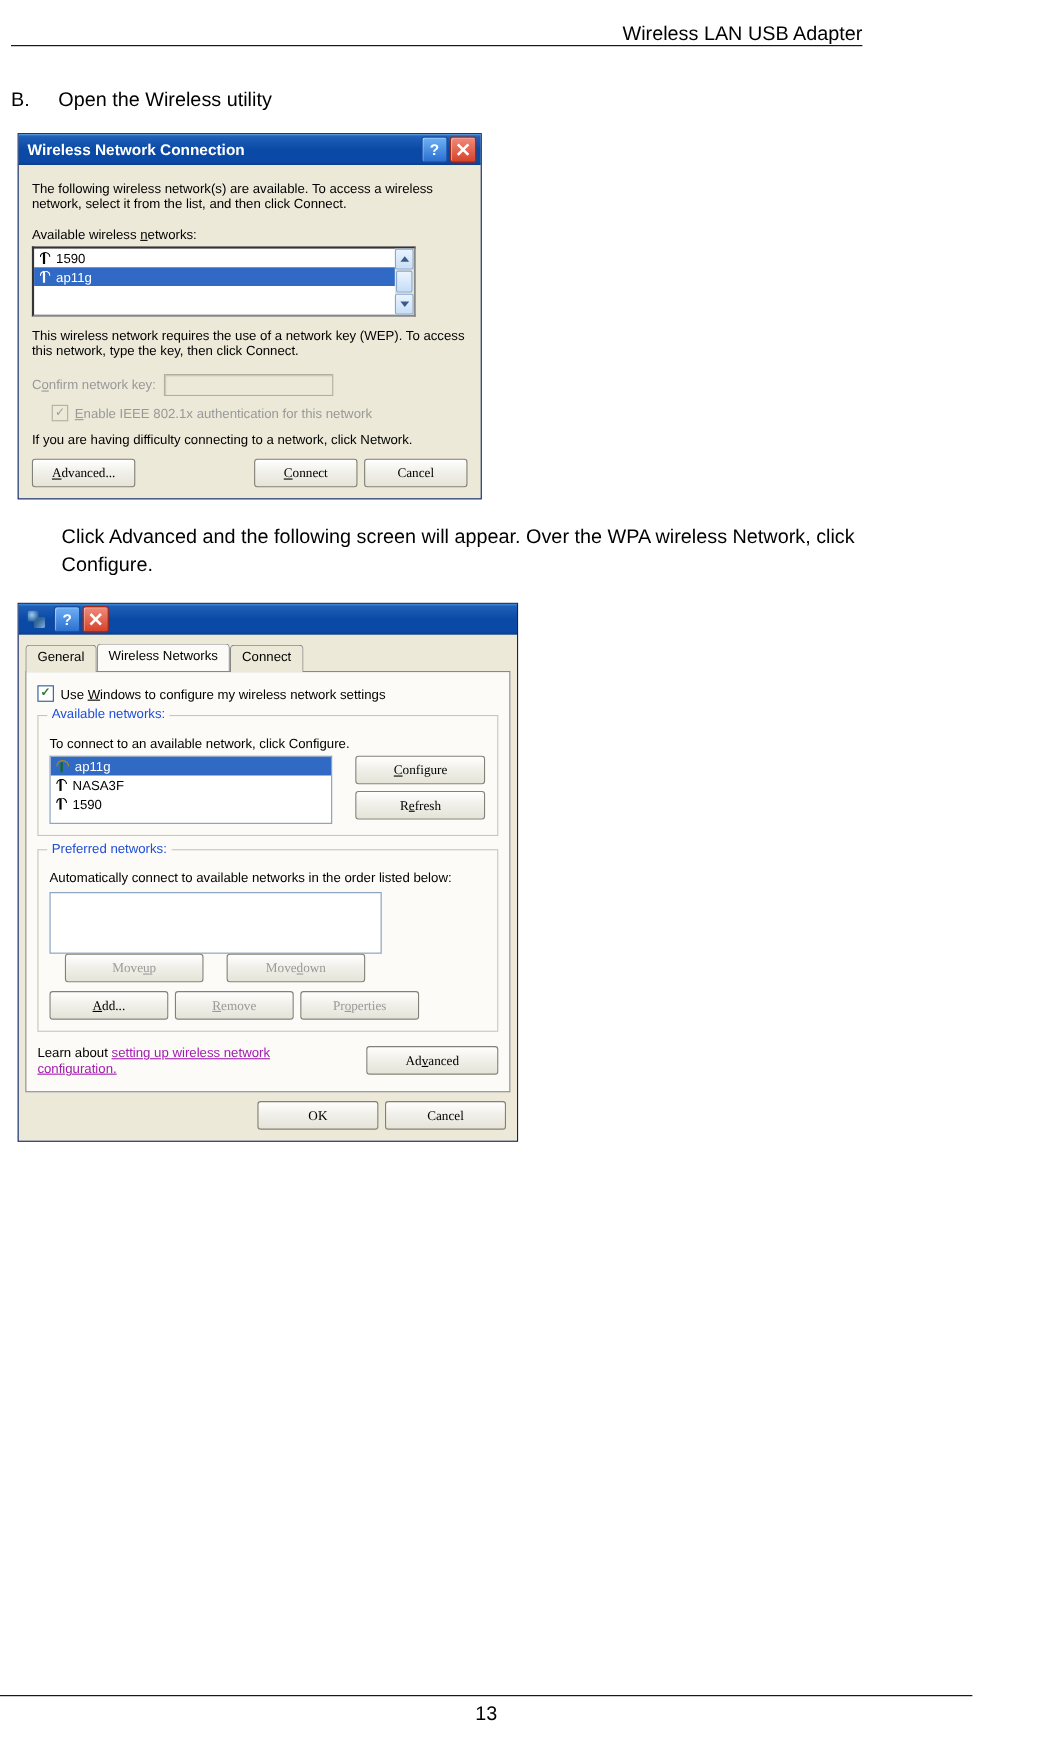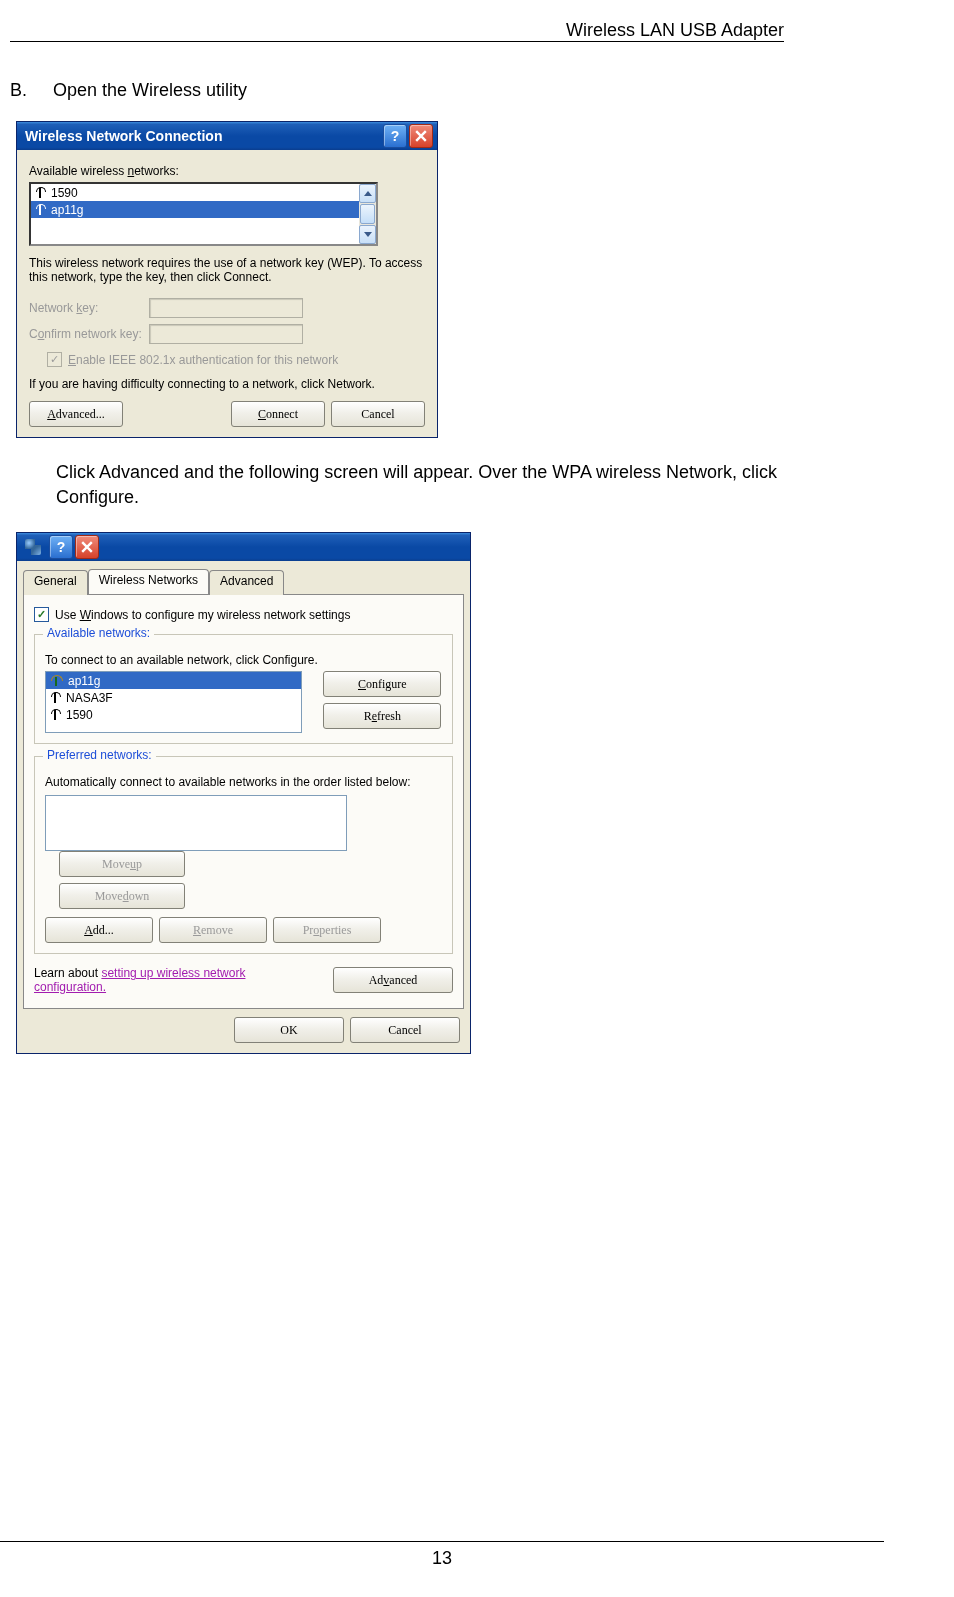--- a/index.html
+++ b/index.html
@@ -231,21 +231,21 @@
   }
   .open-antenna::before{content:"";position:absolute;left:5px;top:2px;width:2px;height:9px;background:#166a1a;}
   .open-antenna::after{content:"";position:absolute;left:1px;top:0;width:10px;height:5px;border:1px solid #b48a1a;border-bottom:none;border-radius:7px 7px 0 0;}
   .side-btns { display:inline-flex; flex-direction:column; gap:6px; margin-left: 18px; vertical-align: top;}
   .side-btns .xp-btn { min-width: 88px; }
   .pref-list {
     width: 300px; height: 54px;
     background:#fff; border:1px solid #7f9db9;
     display:inline-block; vertical-align: top;
   }
-  .movebtns { display:inline-flex;flex-direction:column;gap:6px;margin-left:14px;vertical-align:top;align-items:flex-end;}
+  .movebtns { display:inline-flex;gap:21px;margin-left:14px;vertical-align:top;align-items:flex-end;}
   .movebtns .xp-btn { min-width: 96px; }
   .pref-actions { margin-top: 8px; display:flex; gap:6px; }
   .pref-actions .xp-btn { min-width: 78px; }
   .learn { margin-top: 12px; display:flex; align-items:flex-start; justify-content:space-between; }
   .link { color:#a21caf; text-decoration: underline; }
   .okrow { display:flex; justify-content:flex-end; gap:6px; padding: 0 10px 10px; }
   .und { text-decoration: underline; }
 </style>
 </head>
 <body>
@@ -262,20 +262,21 @@
     <div class="titlebar">
       <span class="title">Wireless Network Connection</span>
       <span class="tb-btn tb-help">?</span>
       <span class="tb-btn tb-close">
         <svg viewBox="0 0 10 10">
             <path d="M1 1 L9 9 M9 1 L1 9" stroke="#fff" stroke-width="2"></path>
           </svg>
       </span>
     </div>
     <div class="d1-body">
+      <div style="margin-bottom:14px;">The following wireless network(s) are available. To access a wireless network, select it from the list, and then click Connect.</div>
       <div>Available wireless <span class="und">n</span>etworks:</div>
 
       <div class="listbox">
         <div class="list-content">
           <div class="list-item">
             <span class="antenna-icon"></span>
             <span>1590</span>
           </div>
           <div class="list-item selected">
             <span class="antenna-icon" style="filter:invert(1);"></span>
@@ -289,24 +290,20 @@
           <div class="sb-thumb"></div>
           <div class="sb-btn">
               <div class="arrow down"></div>
             </div>
         </div>
       </div>
 
       <div style="margin-bottom:12px;">This wireless network requires the use of a network key (WEP). To access this network, type the key, then click Connect.</div>
 
       <div class="formrow">
-        <label class="disabled">Network <span class="und">k</span>ey:</label>
-        <div class="disabled-input"></div>
-      </div>
-      <div class="formrow">
         <label class="disabled">C<span class="und">o</span>nfirm network key:</label>
         <div class="disabled-input"></div>
       </div>
 
       <div class="checkbox-row">
         <span class="cb">✓</span>
         <span class="disabled"><span class="und">E</span>nable IEEE 802.1x authentication for this network</span>
       </div>
 
       <div>If you are having difficulty connecting to a network, click Network.</div>
@@ -328,21 +325,21 @@
       <span class="tb-btn tb-close">
         <svg viewBox="0 0 10 10">
             <path d="M1 1 L9 9 M9 1 L1 9" stroke="#fff" stroke-width="2"></path>
           </svg>
       </span>
     </div>
 
     <div class="tabstrip">
       <div class="tab">General</div>
       <div class="tab active">Wireless Networks</div>
-      <div class="tab">Advanced</div>
+      <div class="tab">Connect</div>
     </div>
 
     <div class="tabpanel">
       <div style="display:flex;align-items:center;">
         <span class="chk">✓</span>
         <span>Use <span class="und">W</span>indows to configure my wireless network settings</span>
       </div>
 
       <div class="groupbox">
         <span class="legend">Available networks:</span>

